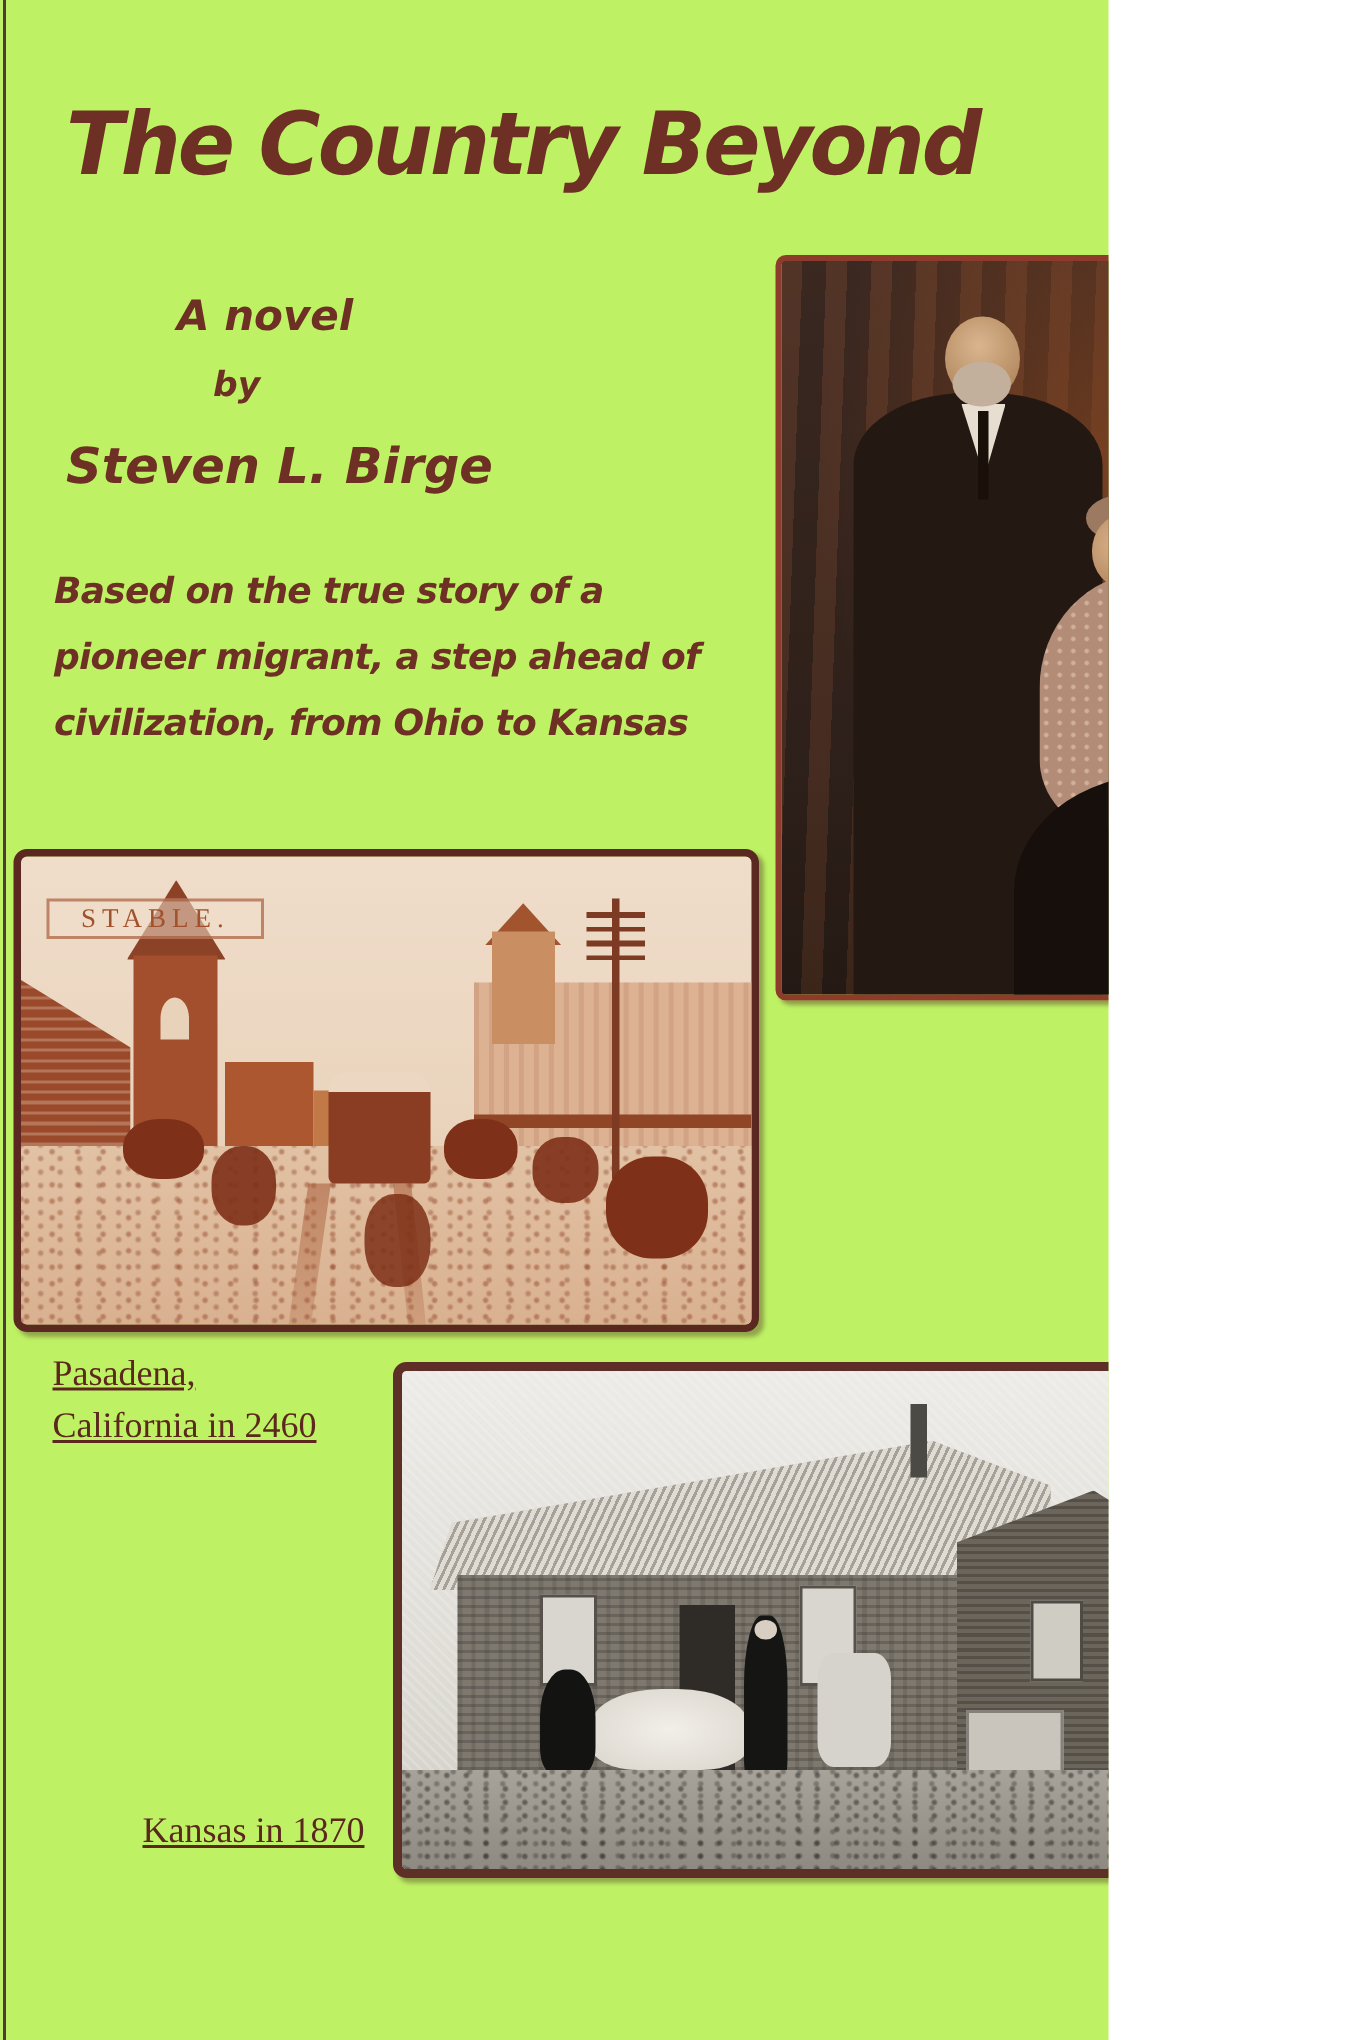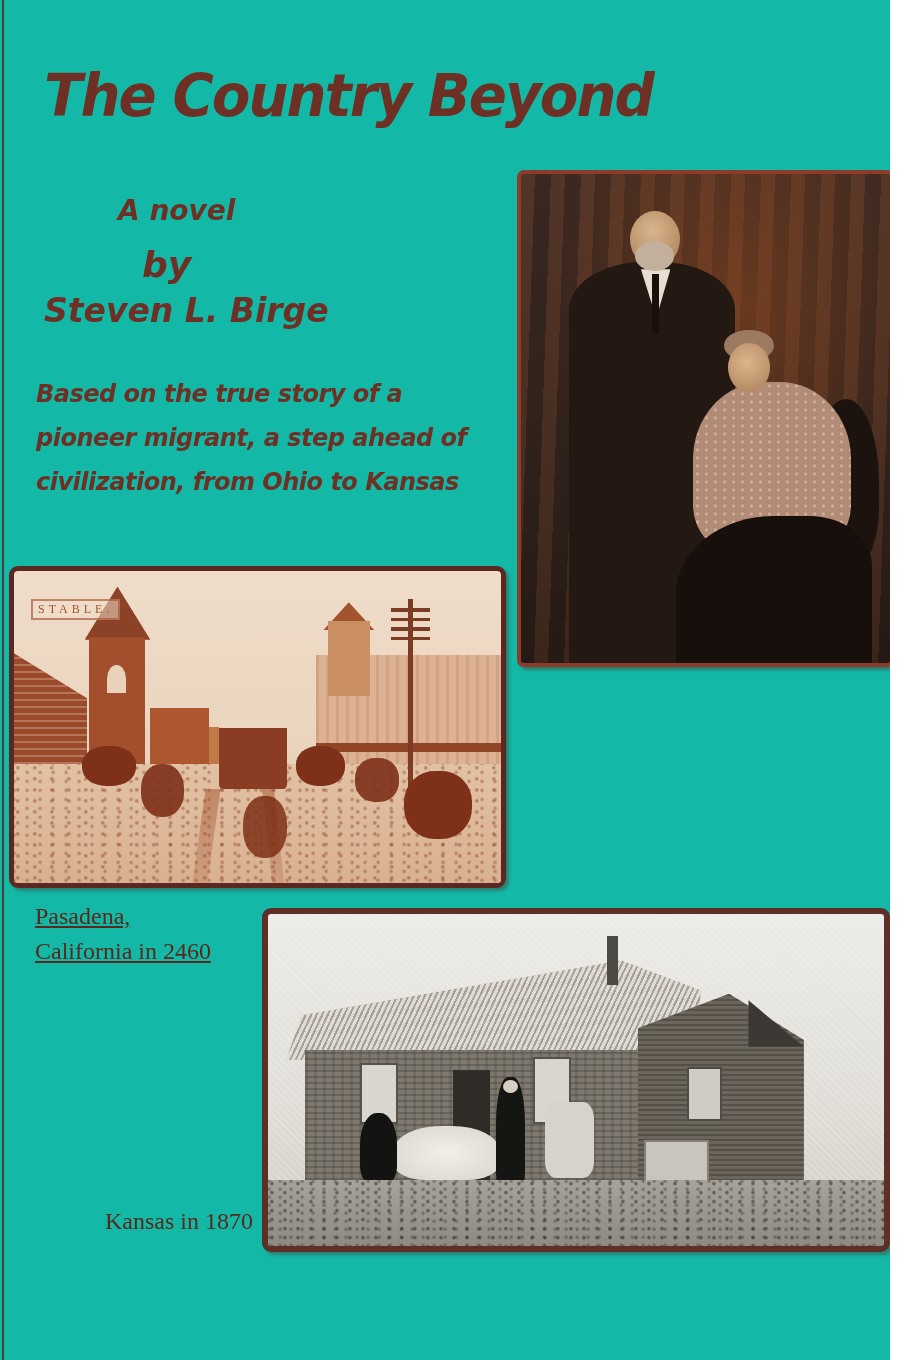--- a/index.html
+++ b/index.html
@@ -1,39 +1,39 @@
 <!DOCTYPE html>
 <html><head>
 <meta charset="utf-8">
 <style>
   html,body{margin:0;padding:0;background:#ffffff;}
   .page{
-    position:relative;width:890px;height:1360px;background:#14b8a6;
+    position:relative;width:739px;height:1360px;background:#bef264;
     overflow:hidden;font-family:"Liberation Sans",sans-serif;
   }
   .left-rule{position:absolute;left:2px;top:0;width:2px;height:1360px;background:#4e3c34;}
 
   
   .script{
     font-family:"DejaVu Sans",sans-serif;font-style:italic;font-weight:bold;
     color:#6e3024;white-space:nowrap;
   }
   .title{position:absolute;left:44px;top:62px;font-size:58px;letter-spacing:-2px;transform:scaleX(.97);transform-origin:left top;}
   .byline-novel{position:absolute;left:118px;top:194px;font-size:28px;}
-  .byline-by{position:absolute;left:142px;top:244px;font-size:36px;}
+  .byline-by{position:absolute;left:142px;top:244px;font-size:23px;}
   .byline-author{position:absolute;left:44px;top:291px;font-size:33px;}
   .tagline{position:absolute;left:36px;top:372px;font-size:24px;line-height:44px;letter-spacing:-.5px;}
 
   
   .caption{
     font-family:"Liberation Serif",serif;color:#5a281c;font-size:24px;line-height:35px;
   }
   .cap-portrait{position:absolute;left:517px;top:684px;width:377px;text-align:center;}
   .cap-pasadena{position:absolute;left:35px;top:899px;text-decoration:underline;}
-  .cap-kansas{position:absolute;left:105px;top:1204px;}
+  .cap-kansas{position:absolute;left:95px;top:1204px;text-decoration:underline;}
 
   
   .photo{position:absolute;box-sizing:border-box;overflow:hidden;}
   .photo .inner{position:absolute;inset:0;overflow:hidden;}
   .photo .el{position:absolute;}
 
   
   .photo-portrait{
     left:517px;top:170px;width:377px;height:497px;
     border:4px solid #8d3c2b;border-radius:7px;
@@ -91,22 +91,22 @@
   .p2-track2{left:52%;top:70%;width:2.5%;height:30%;background:linear-gradient(rgba(160,80,45,.5),rgba(160,80,45,.2));transform:skewX(6deg);}
   .p2-streetcar{left:42%;top:46%;width:14%;height:24%;background:linear-gradient(#ecd8c2 18%,#8a3d22 18%);border-radius:18% 18% 6% 6%;}
   .p2-carriage{background:#7e3018;border-radius:45%;}
   .p2-c1{left:14%;top:56%;width:11%;height:13%;}
   .p2-c2{left:26%;top:62%;width:9%;height:17%;opacity:.9;}
   .p2-c3{left:58%;top:56%;width:10%;height:13%;}
   .p2-c4{left:70%;top:60%;width:9%;height:14%;opacity:.9;}
   .p2-c5{left:80%;top:64%;width:14%;height:22%;}
   .p2-c6{left:47%;top:72%;width:9%;height:20%;opacity:.85;}
   .p2-sign{
-    left:3.5%;top:9%;padding:1px 5px;border:2px solid rgba(165,85,50,.65);
-    color:#a0522d;font-family:"Liberation Serif",serif;font-size:12px;letter-spacing:4px;
+    left:3.5%;top:9%;padding:1px 21px;border:2px solid rgba(165,85,50,.65);
+    color:#a0522d;font-family:"Liberation Serif",serif;font-size:18px;letter-spacing:4px;
     background:rgba(240,222,203,.55);white-space:nowrap;}
 
   
   .photo-kansas{
     left:262px;top:908px;width:628px;height:344px;
     border:6px solid #5d2f26;border-radius:9px;
     box-shadow:3px 3px 3px rgba(80,50,40,.4);
     background:
       repeating-linear-gradient(45deg, rgba(255,255,255,.16) 0 2px, rgba(0,0,0,0) 2px 5px),
       linear-gradient(#ecebe7,#dfdcd6 60%,#cfccc5);

